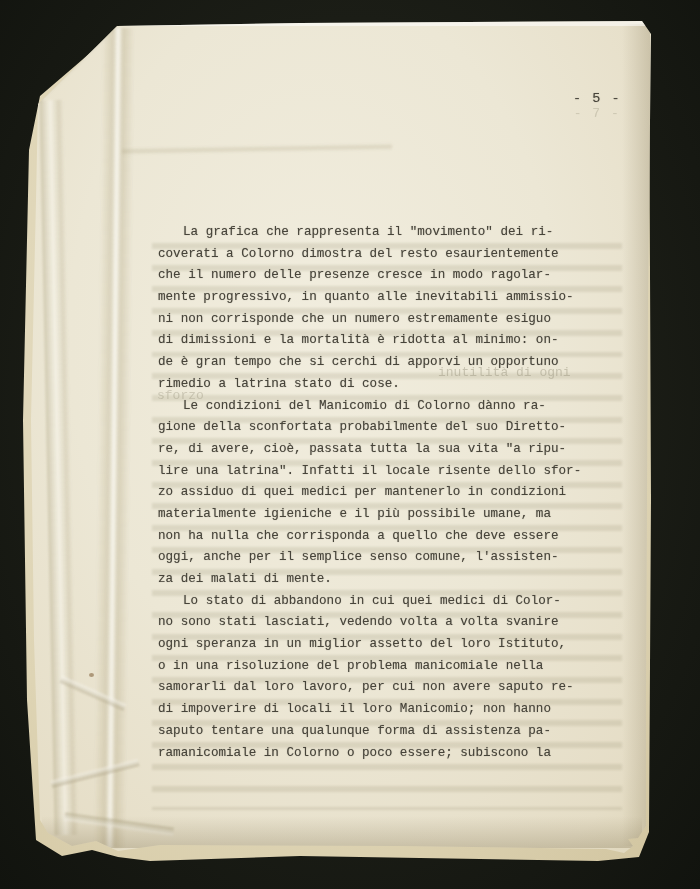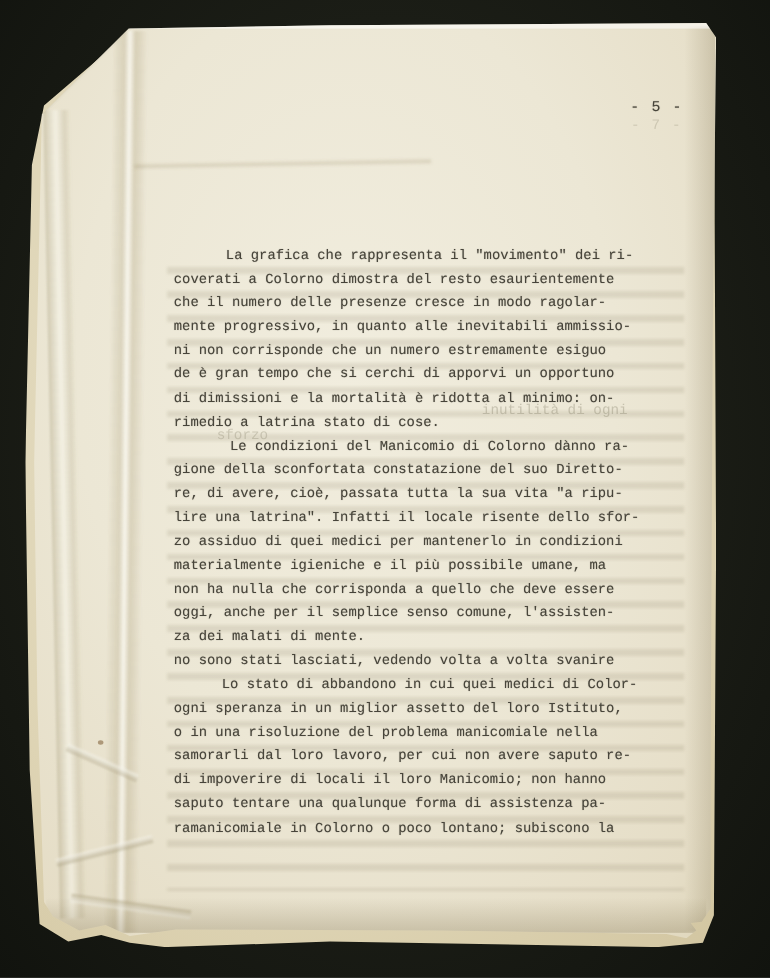--- a/index.html
+++ b/index.html
@@ -56,27 +56,27 @@
   }
 
   
   .ink{color:#47443a;text-shadow:0 0 1px rgba(71,68,58,0.45);}
   .page-num{
     position:absolute;left:567px;top:91px;width:60px;
     font-size:13.5px;letter-spacing:1.5px;text-align:center;white-space:pre;
   }
   .body-text{position:absolute;left:158px;top:222px;width:440px;}
   .tline{height:21.7px;line-height:21.7px;font-size:12.6px;white-space:pre;}
-  .tline.indent{padding-left:25px;text-align:center;}
+  .tline.indent{padding-left:25px;}
 
   
   .ghost{position:absolute;color:#8f8a74;filter:blur(0.7px);font-size:13px;white-space:pre;}
   .ghost-pagenum{left:567px;top:106px;width:60px;text-align:center;opacity:0.30;font-size:13px;letter-spacing:1.5px;}
   .ghost-frag1{left:438px;top:365px;opacity:0.40;}
-  .ghost-frag2{left:157px;top:388px;opacity:0.34;margin-left:40px;}
+  .ghost-frag2{left:157px;top:388px;opacity:0.34;}
 </style>
 </head>
 <body>
 
 <div class="stage">
 
   <div class="under-sheet"></div>
 
   <div class="paper">
 
@@ -99,36 +99,36 @@
     <div class="ghost ghost-frag2">sforzo</div>
 
     <div class="page-num ink">- 5 -</div>
 
     <div class="body-text ink">
         <div class="tline indent">La grafica che rappresenta il "movimento" dei ri-</div>
         <div class="tline">coverati a Colorno dimostra del resto esaurientemente</div>
         <div class="tline">che il numero delle presenze cresce in modo ragolar-</div>
         <div class="tline">mente progressivo, in quanto alle inevitabili ammissio-</div>
         <div class="tline">ni non corrisponde che un numero estremamente esiguo</div>
+        <div class="tline">di dimissioni e la mortalità è ridotta al minimo: on-</div>
         <div class="tline">de è gran tempo che si cerchi di apporvi un opportuno</div>
-        <div class="tline">di dimissioni e la mortalità è ridotta al minimo: on-</div>
         <div class="tline">rimedio a latrina stato di cose.</div>
         <div class="tline indent">Le condizioni del Manicomio di Colorno dànno ra-</div>
-        <div class="tline">gione della sconfortata constatazione del suo Diretto-</div>
+        <div class="tline">gione della sconfortata probabilmente del suo Diretto-</div>
         <div class="tline">re, di avere, cioè, passata tutta la sua vita "a ripu-</div>
         <div class="tline">lire una latrina". Infatti il locale risente dello sfor-</div>
         <div class="tline">zo assiduo di quei medici per mantenerlo in condizioni</div>
         <div class="tline">materialmente igieniche e il più possibile umane, ma</div>
         <div class="tline">non ha nulla che corrisponda a quello che deve essere</div>
         <div class="tline">oggi, anche per il semplice senso comune, l'assisten-</div>
         <div class="tline">za dei malati di mente.</div>
+        <div class="tline indent">Lo stato di abbandono in cui quei medici di Color-</div>
         <div class="tline">no sono stati lasciati, vedendo volta a volta svanire</div>
-        <div class="tline indent">Lo stato di abbandono in cui quei medici di Color-</div>
         <div class="tline">ogni speranza in un miglior assetto del loro Istituto,</div>
         <div class="tline">o in una risoluzione del problema manicomiale nella</div>
         <div class="tline">samorarli dal loro lavoro, per cui non avere saputo re-</div>
         <div class="tline">di impoverire di locali il loro Manicomio; non hanno</div>
         <div class="tline">saputo tentare una qualunque forma di assistenza pa-</div>
-        <div class="tline">ramanicomiale in Colorno o poco lontano; subiscono la</div>
+        <div class="tline">ramanicomiale in Colorno o poco essere; subiscono la</div>
       </div>
 
   </div>
 </div>
 
 </body></html>

